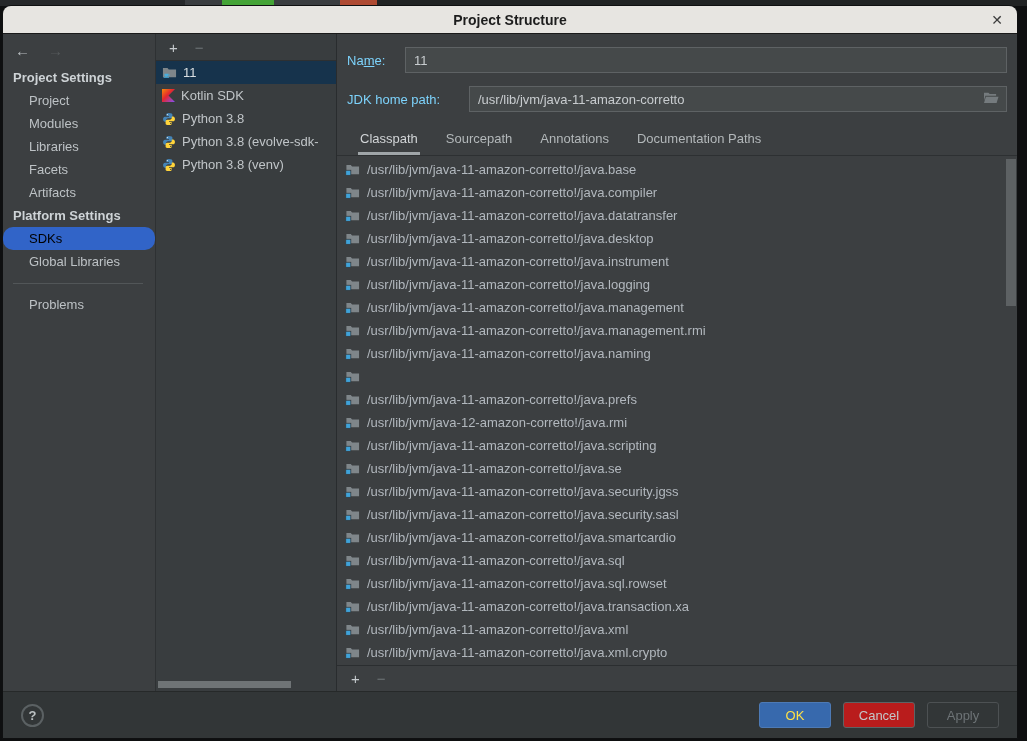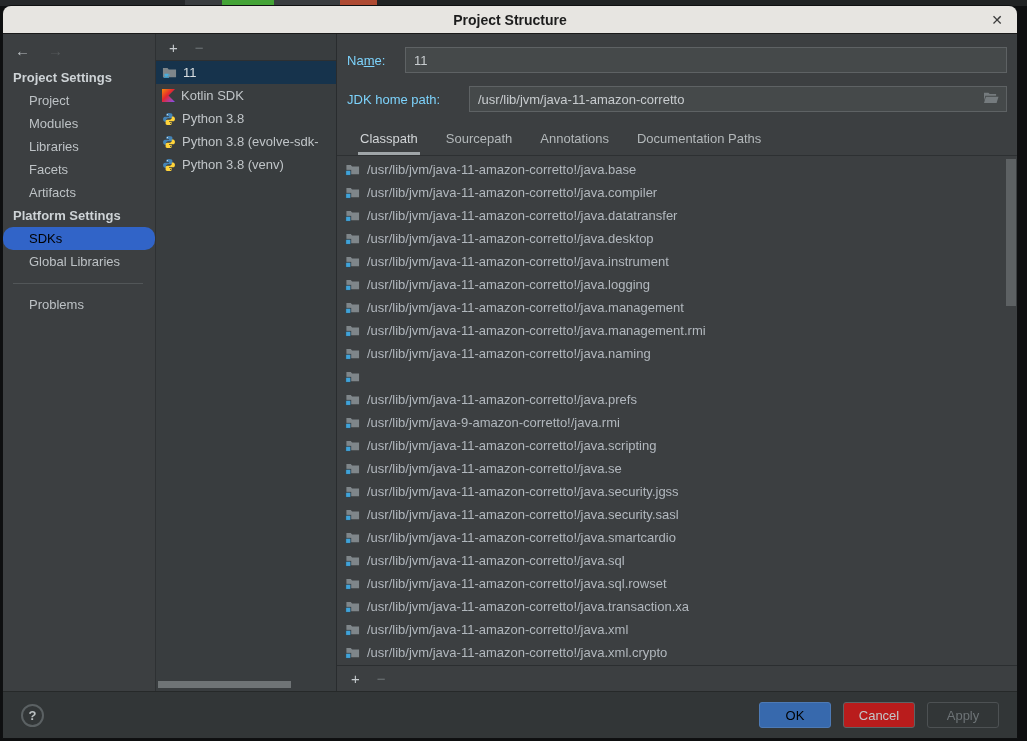--- a/index.html
+++ b/index.html
@@ -84,21 +84,21 @@
     gap:17px;padding-left:14px;}
 
   
   .footer{height:47px;flex:none;background:#323637;border-top:1px solid #262929;display:flex;
     align-items:center;padding:0 18px;}
   .help-circle{width:23px;height:23px;border:2px solid #5b6163;border-radius:50%;color:#bcc1c3;
     display:flex;align-items:center;justify-content:center;font-size:13px;font-weight:bold;cursor:default;}
   .footer .spacer{flex:1;}
   .btn{height:26px;min-width:72px;border-radius:3px;font-family:inherit;font-size:13px;
     display:flex;align-items:center;justify-content:center;padding:0 14px;cursor:default;}
-  .btn-ok{background:var(--ok-button-blue);border:1px solid #4d7ab5;color:#000000;margin-right:12px;}
+  .btn-ok{background:var(--ok-button-blue);border:1px solid #4d7ab5;color:#fde047;margin-right:12px;}
   .btn-cancel{background:#b91c1c;border:1px solid #5e6365;color:#c3c7c9;margin-right:12px;}
   .btn-apply{background:transparent;border:1px solid #4d5153;color:#6d7376;}
 
   .kotlin-badge{width:13px;height:13px;display:inline-block;
     background:linear-gradient(135deg,#f88909 0%,#e3262f 45%,#7f52ff 100%);
     clip-path:polygon(0 0,100% 0,50% 50%,100% 100%,0 100%);}
 </style>
 </head>
 <body>
 
@@ -285,21 +285,21 @@
     <path d="M1.5 3.2h4.7l1.3 1.7H15V13H1.5z" fill="#7f868a"></path>
     <rect x="0.8" y="8.8" width="5.4" height="5.4" fill="#3fa3da" stroke="#33383b" stroke-width=".8"></rect>
   </svg>
             <span>/usr/lib/jvm/java-11-amazon-corretto!/java.prefs</span>
           </div>
           <div class="cp-row">
             <svg width="15" height="15" viewBox="0 0 16 16">
     <path d="M1.5 3.2h4.7l1.3 1.7H15V13H1.5z" fill="#7f868a"></path>
     <rect x="0.8" y="8.8" width="5.4" height="5.4" fill="#3fa3da" stroke="#33383b" stroke-width=".8"></rect>
   </svg>
-            <span>/usr/lib/jvm/java-9-amazon-corretto!/java.rmi</span>
+            <span>/usr/lib/jvm/java-12-amazon-corretto!/java.rmi</span>
           </div>
           <div class="cp-row">
             <svg width="15" height="15" viewBox="0 0 16 16">
     <path d="M1.5 3.2h4.7l1.3 1.7H15V13H1.5z" fill="#7f868a"></path>
     <rect x="0.8" y="8.8" width="5.4" height="5.4" fill="#3fa3da" stroke="#33383b" stroke-width=".8"></rect>
   </svg>
             <span>/usr/lib/jvm/java-11-amazon-corretto!/java.scripting</span>
           </div>
           <div class="cp-row">
             <svg width="15" height="15" viewBox="0 0 16 16">

